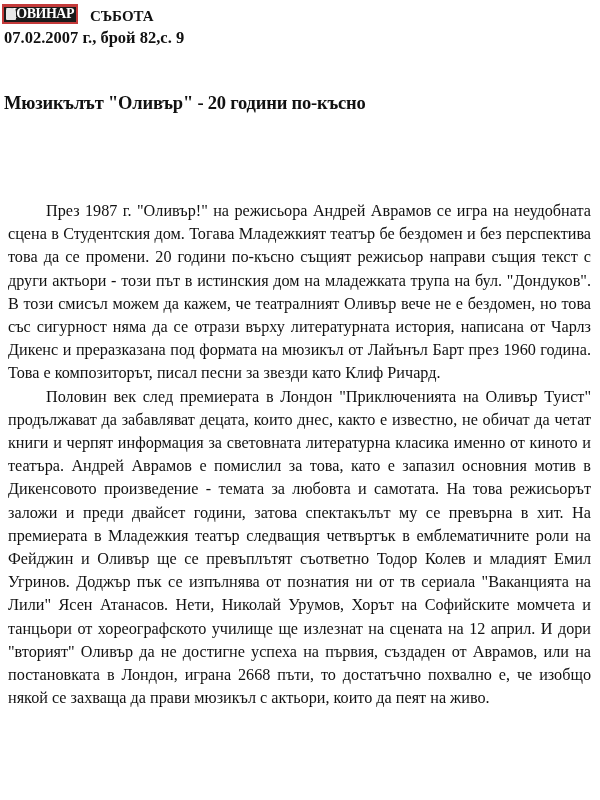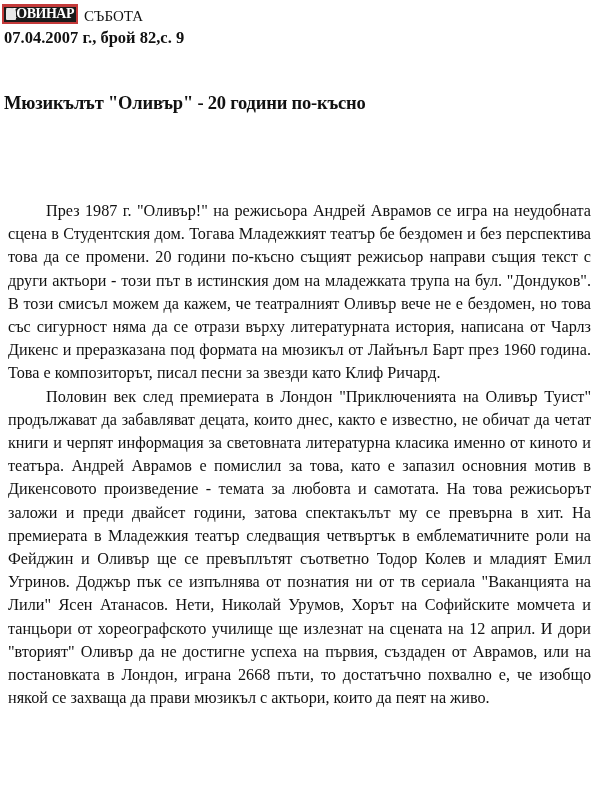--- a/index.html
+++ b/index.html
@@ -55,23 +55,23 @@
     .logo-mark {
       position: absolute;
       left: 2px;
       top: 1px;
       width: 10px;
       height: 12px;
       background: #e8e8e8;
       border-radius: 2px 5px 1px 1px;
     }
     .day {
-      font-weight: normal;
+      font-weight: bold;
       font-size: 15px;
-      margin-left: 6px;
+      margin-left: 12px;
       line-height: 16px;
     }
     .issue-line {
       font-weight: bold;
       font-size: 16.5px;
       margin-top: 4px;
       margin-left: 2px;
     }
     .title {
       position: absolute;
@@ -102,21 +102,21 @@
 <div class="header">
   <div class="header-row">
     <div class="logo">
       <div class="logo-inner">
         <span class="logo-mark"></span>
         <span>НОВИНАР</span>
       </div>
     </div>
     <span class="day">СЪБОТА</span>
   </div>
-  <div class="issue-line">07.04.2007 г., брой 82,с. 9</div>
+  <div class="issue-line">07.02.2007 г., брой 82,с. 9</div>
 </div>
 
 <div class="title">Мюзикълът "Оливър" - 20 години по-късно</div>
 
 <div class="article">
   <p>През 1987 г. "Оливър!" на режисьора Андрей Аврамов се игра на неудобната сцена в Студентския дом. Тогава Младежкият театър бе бездомен и без перспектива това да се промени. 20 години по-късно същият режисьор направи същия текст с други актьори - този път в истинския дом на младежката трупа на бул. "Дондуков". В този смисъл можем да кажем, че театралният Оливър вече не е бездомен, но това със сигурност няма да се отрази върху литературната история, написана от Чарлз Дикенс и преразказана под формата на мюзикъл от Лайънъл Барт през 1960 година. Това е композиторът, писал песни за звезди като Клиф Ричард.</p>
   <p>Половин век след премиерата в Лондон "Приключенията на Оливър Туист" продължават да забавляват децата, които днес, както е известно, не обичат да четат книги и черпят информация за световната литературна класика именно от киното и театъра. Андрей Аврамов е помислил за това, като е запазил основния мотив в Дикенсовото произведение - темата за любовта и самотата. На това режисьорът заложи и преди двайсет години, затова спектакълът му се превърна в хит. На премиерата в Младежкия театър следващия четвъртък в емблематичните роли на Фейджин и Оливър ще се превъплътят съответно Тодор Колев и младият Емил Угринов. Доджър пък се изпълнява от познатия ни от тв сериала "Ваканцията на Лили" Ясен Атанасов. Нети, Николай Урумов, Хорът на Софийските момчета и танцьори от хореографското училище ще излезнат на сцената на 12 април. И дори "вторият" Оливър да не достигне успеха на първия, създаден от Аврамов, или на постановката в Лондон, играна 2668 пъти, то достатъчно похвално е, че изобщо някой се захваща да прави мюзикъл с актьори, които да пеят на живо.</p>
 </div>
 
 </body></html>

